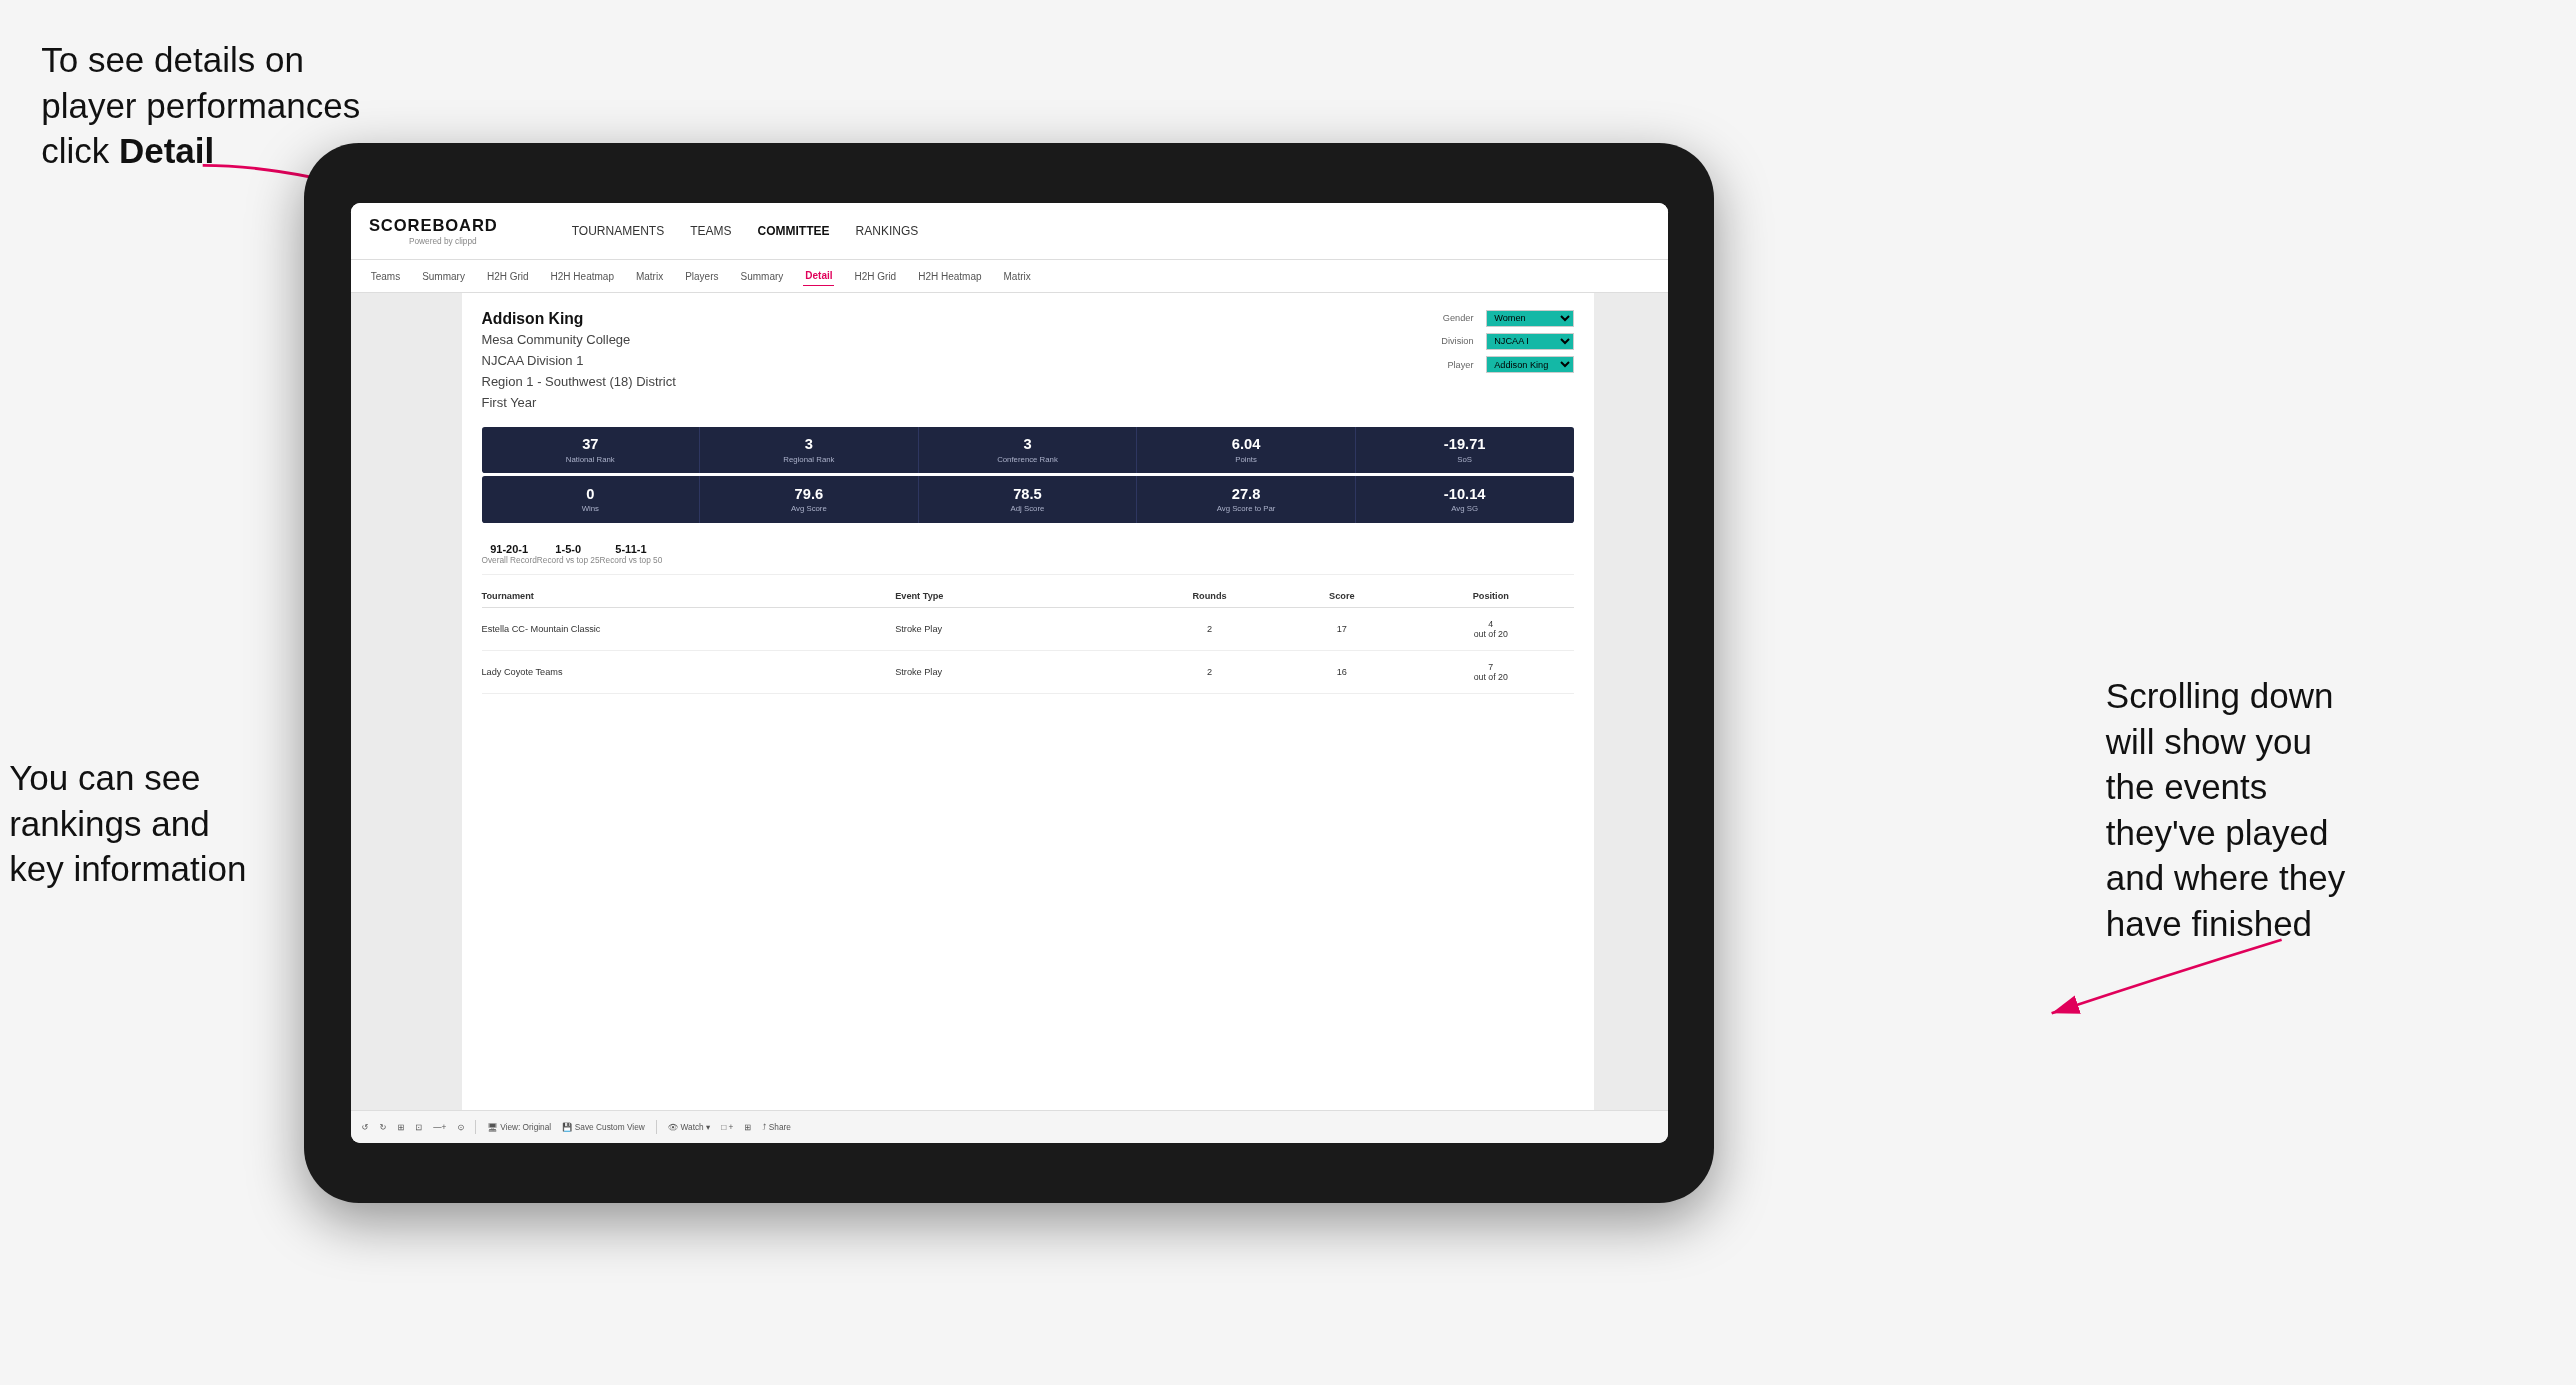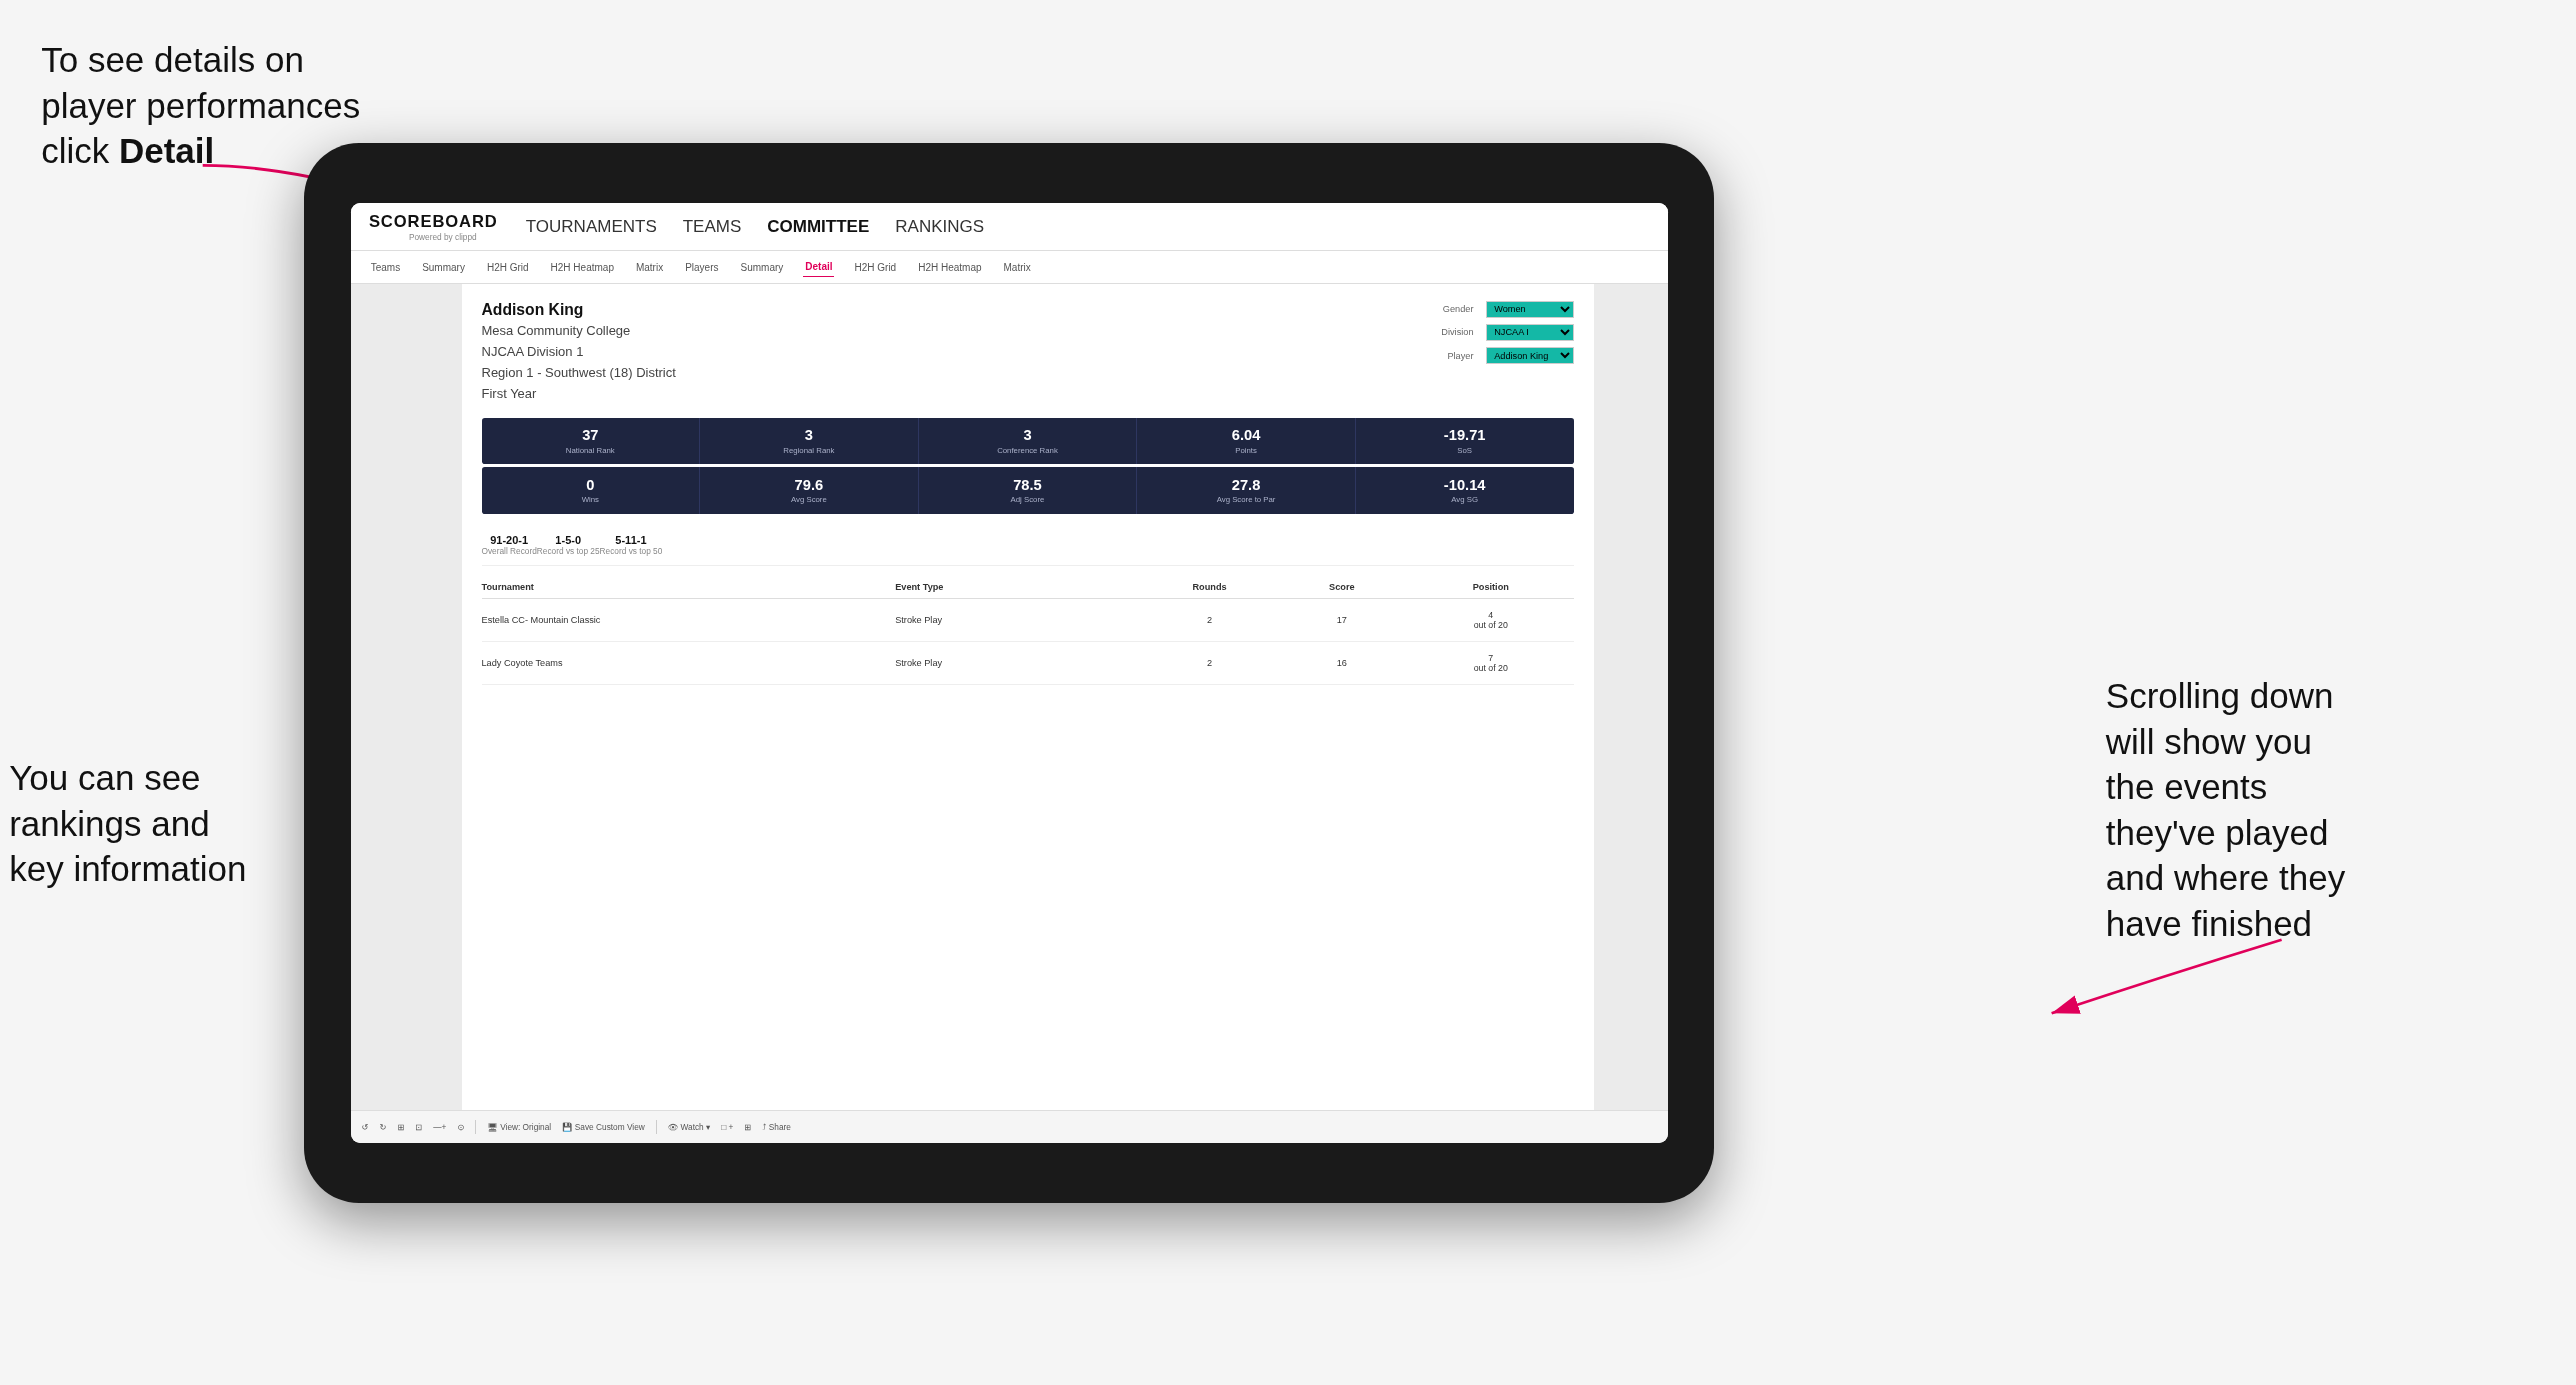--- a/index.html
+++ b/index.html
@@ -50,21 +50,21 @@
       flex-direction: column;
     }
 
     
     .top-nav {
       background: #fff;
       border-bottom: 0.9px solid #ddd;
       display: flex;
       align-items: center;
       padding: 0 18.4px;
-      height: 48px;
+      height: 57px;
       flex-shrink: 0;
     }
     .logo-area {
       display: flex;
       flex-direction: column;
       margin-right: 28px;
     }
     .logo-scoreboard {
       font-size: 16.6px;
       font-weight: 900;
@@ -72,22 +72,23 @@
       color: #111;
     }
     .logo-sub {
       font-size: 8.3px;
       color: #888;
       margin-left: 40px;
     }
     .nav-items {
       display: flex;
       gap: 26px;
-      font-size: 17px;
+      font-size: 12px;
       color: #333;
+      margin-left: 46px;
     }
     .nav-item {
       cursor: pointer;
       padding: 3.7px 0;
       font-weight: 500;
     }
     .nav-item.active { color: #111; font-weight: 700; }
 
     
     .sub-nav {

